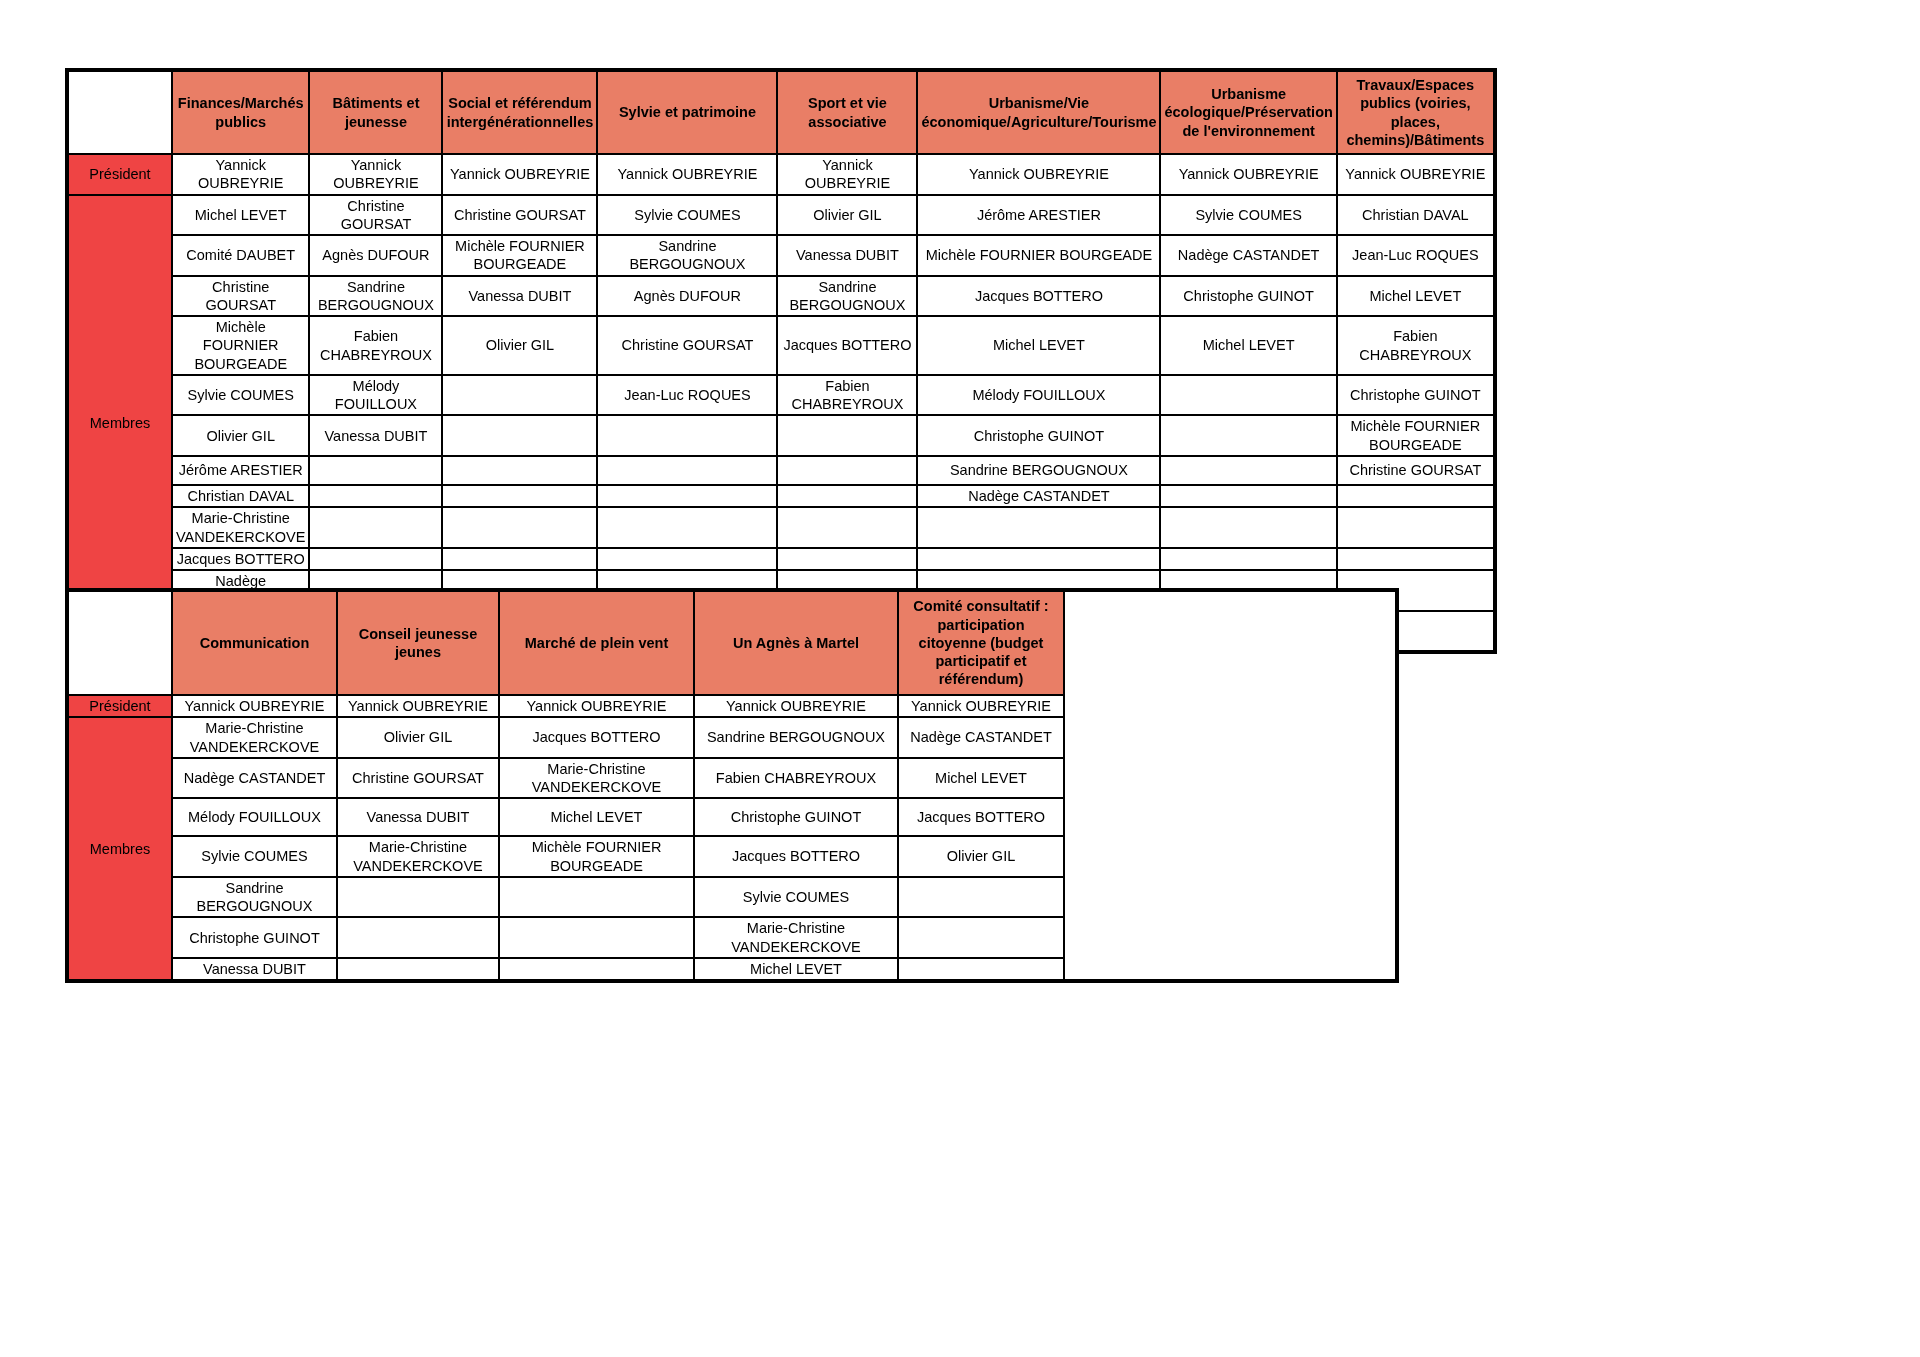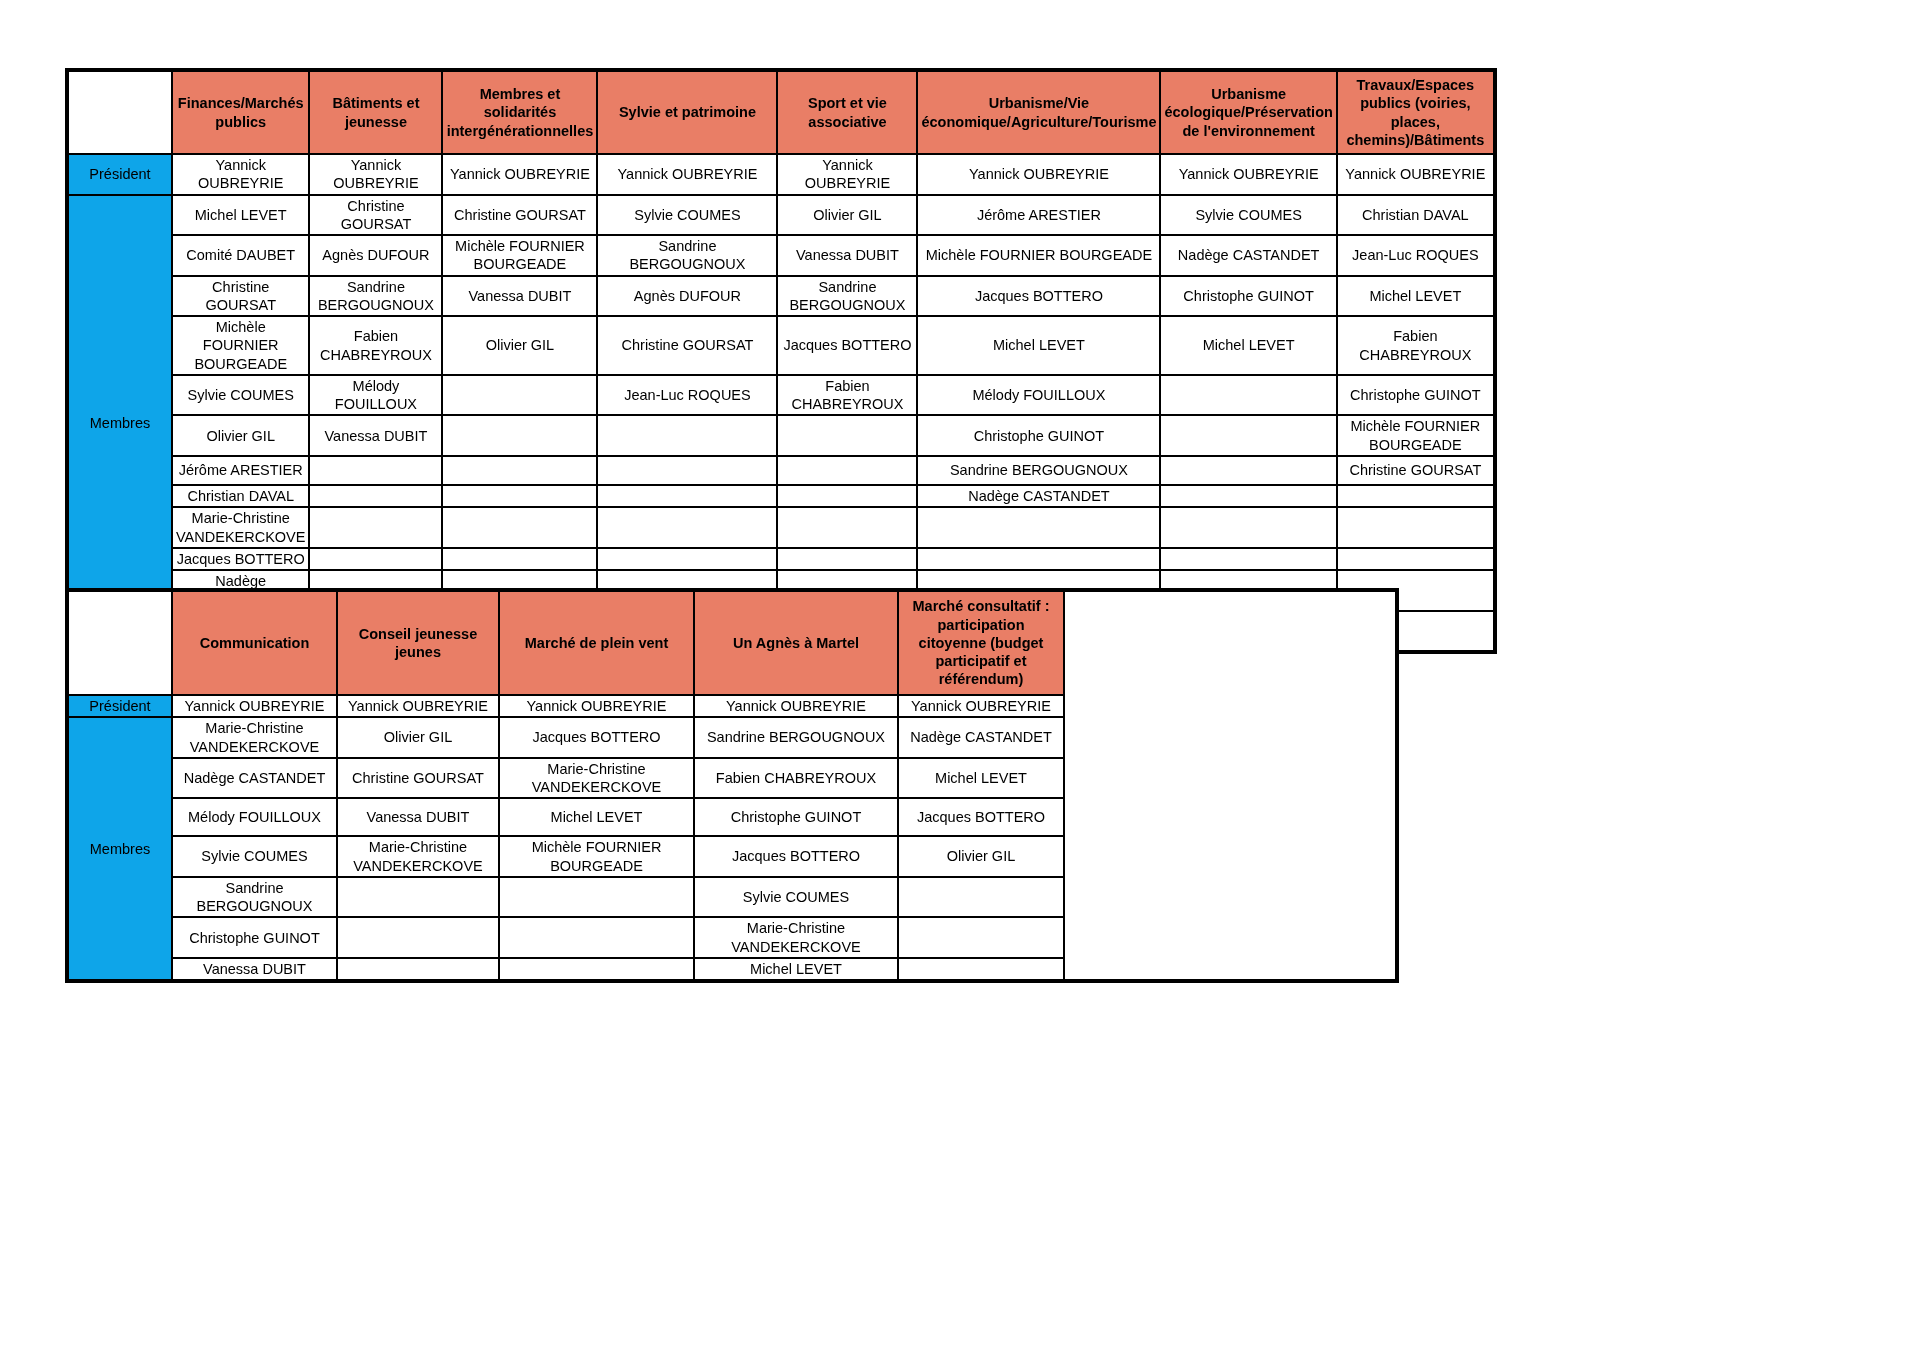--- a/index.html
+++ b/index.html
@@ -29,21 +29,21 @@
     font-size:14.5px;
     line-height:1.26;
     overflow:hidden;
     word-wrap:break-word;
   }
   table.commission-table th{
     font-weight:bold;
     background:var(--accent,#E97E66);
   }
   td.corner-cell{ background:#fff; }
-  td.row-label{ background:#0ea5e9; }
+  td.row-label{ background:#ef4444; }
   td.empty-region{ background:#fff; }
 </style>
 </head>
 <body>
 
 <div class="table-wrap" id="table1-wrap">
     <table class="commission-table">
       <colgroup>
         <col style="width: 105px;">
         <col style="width: 137px;">
@@ -53,21 +53,21 @@
         <col style="width: 140px;">
         <col style="width: 175px;">
         <col style="width: 168px;">
         <col style="width: 158px;">
       </colgroup>
       <tbody>
         <tr style="height: 84px;">
           <td class="corner-cell"></td>
           <th>Finances/Marchés publics</th>
           <th>Bâtiments et jeunesse</th>
-          <th>Membres et solidarités intergénérationnelles</th>
+          <th>Social et référendum intergénérationnelles</th>
           <th>Sylvie et patrimoine</th>
           <th>Sport et vie associative</th>
           <th>Urbanisme/Vie économique/Agriculture/Tourisme</th>
           <th>Urbanisme écologique/Préservation de l'environnement</th>
           <th>Travaux/Espaces publics (voiries, places, chemins)/Bâtiments</th>
         </tr>
         <tr style="height: 21px;">
           <td class="row-label">Président</td>
           <td>Yannick OUBREYRIE</td>
           <td>Yannick OUBREYRIE</td>
@@ -213,21 +213,21 @@
         <col style="width: 166px;">
         <col style="width: 333px;">
       </colgroup>
       <tbody>
         <tr style="height: 105px;">
           <td class="corner-cell"></td>
           <th>Communication</th>
           <th>Conseil jeunesse jeunes</th>
           <th>Marché de plein vent</th>
           <th>Un Agnès à Martel</th>
-          <th>Marché consultatif : participation citoyenne (budget participatif et référendum)</th>
+          <th>Comité consultatif : participation citoyenne (budget participatif et référendum)</th>
           <td class="empty-region" rowspan="9"></td>
         </tr>
         <tr style="height: 21px;">
           <td class="row-label">Président</td>
           <td>Yannick OUBREYRIE</td>
           <td>Yannick OUBREYRIE</td>
           <td>Yannick OUBREYRIE</td>
           <td>Yannick OUBREYRIE</td>
           <td>Yannick OUBREYRIE</td>
         </tr>

